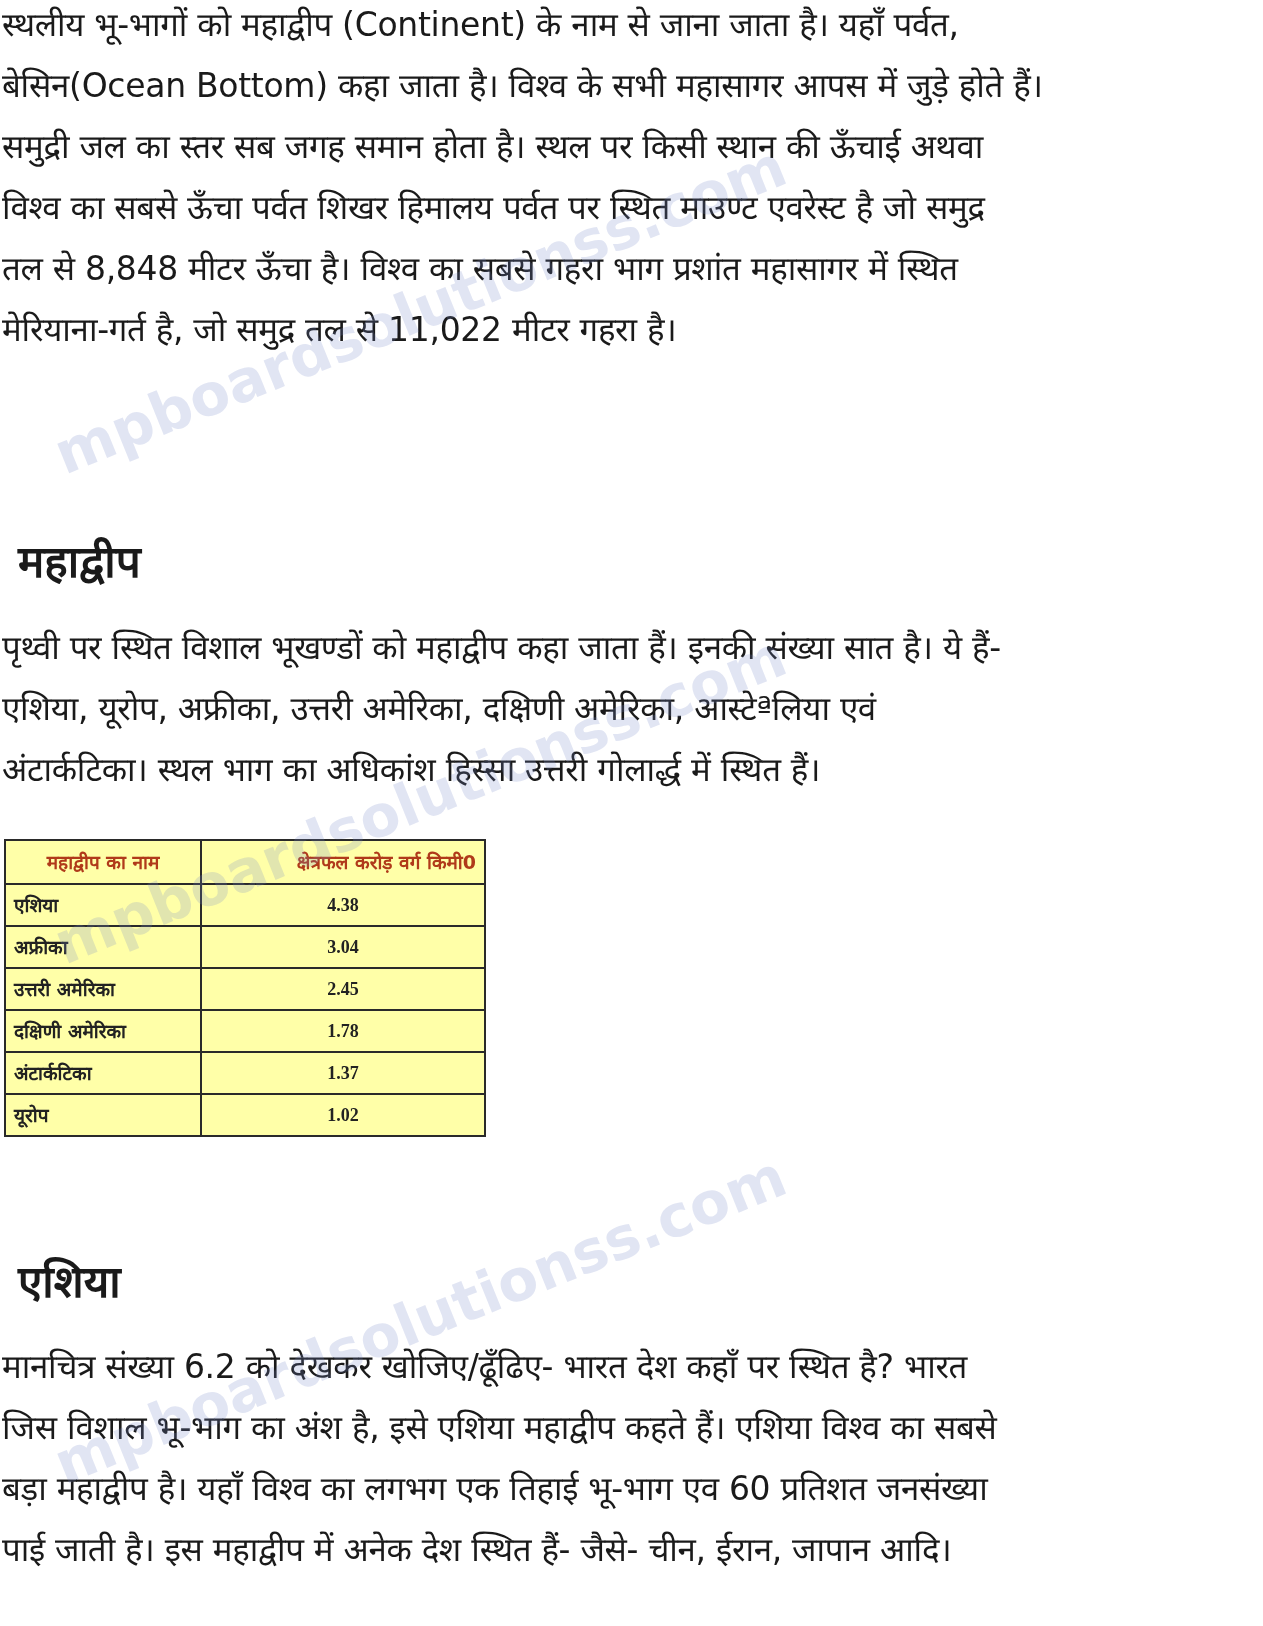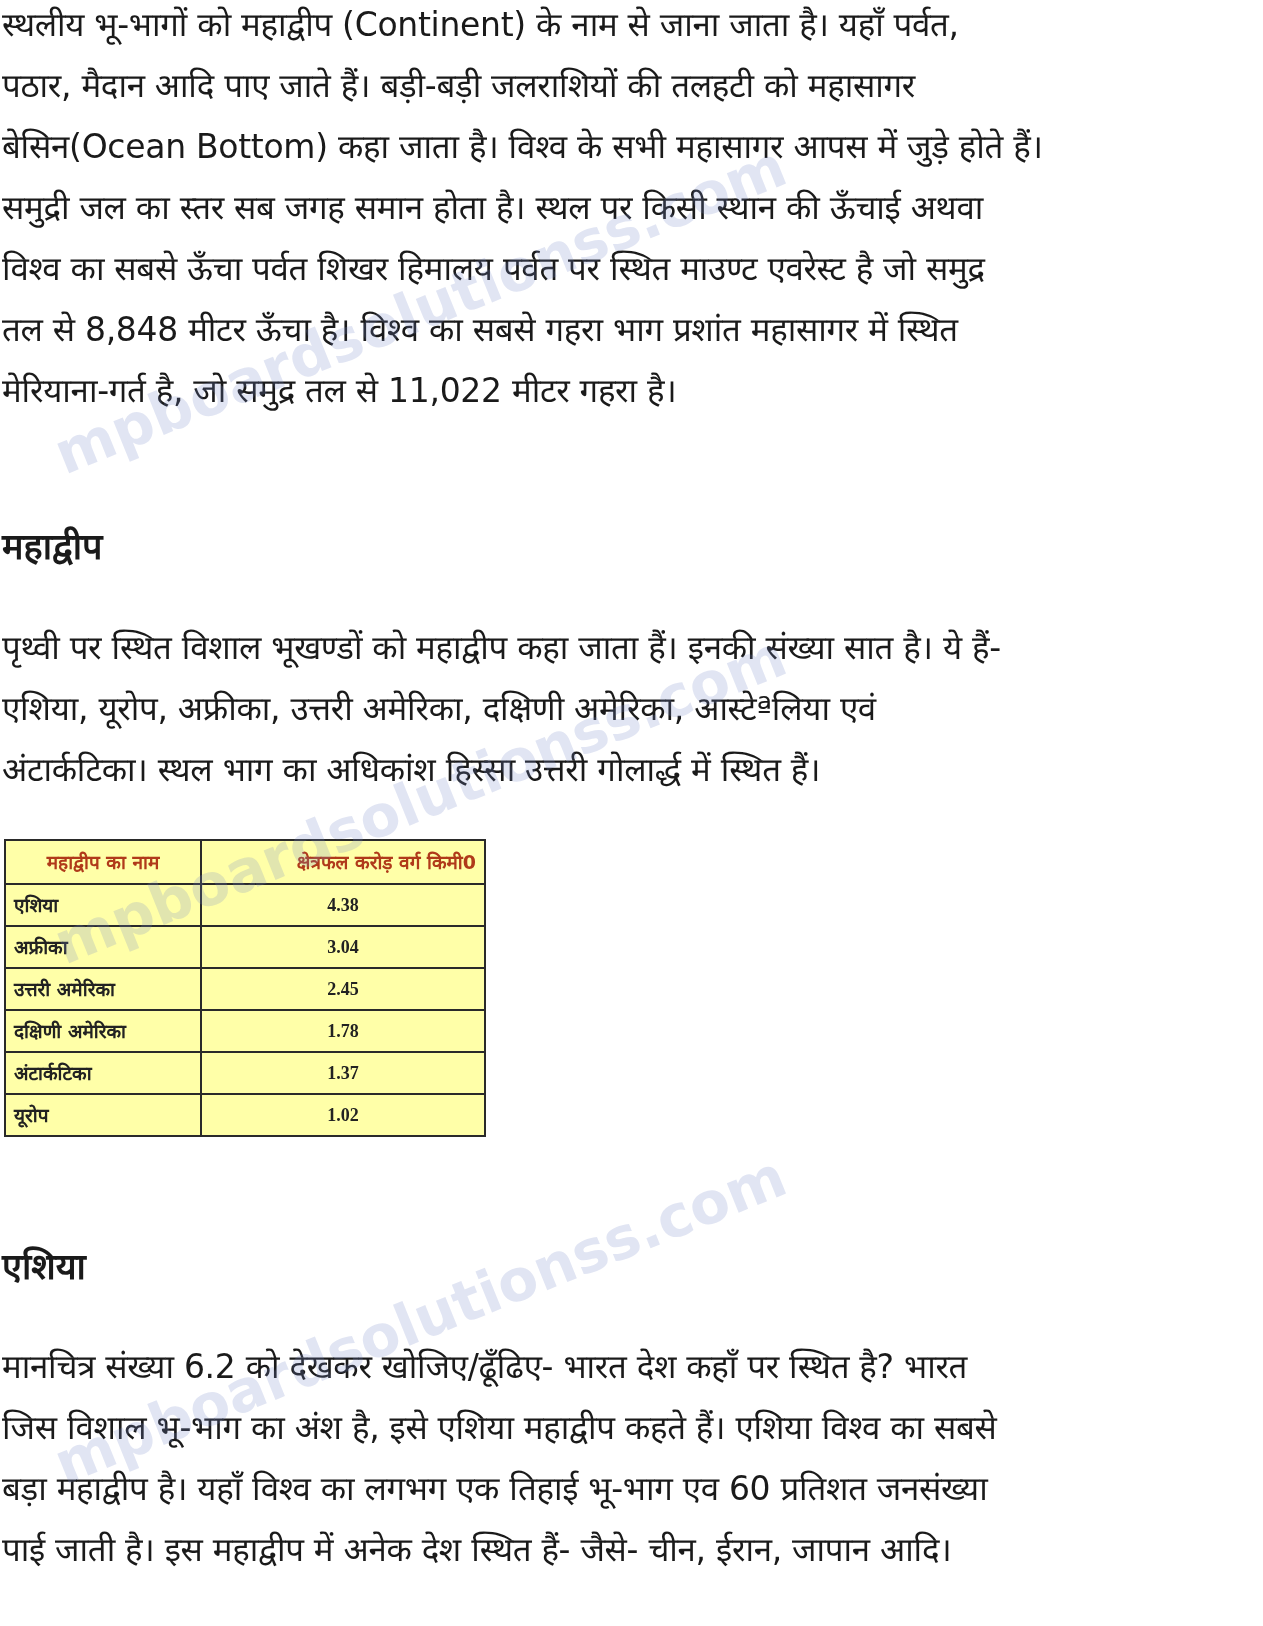--- a/index.html
+++ b/index.html
@@ -10,23 +10,23 @@
   }
   .page { position: absolute; left: 0; top: 0; width: 1263px; }
   .para {
     position: absolute; left: 2px; margin: 0;
     font-size: 33px; line-height: 61px; white-space: nowrap;
     font-family: "DejaVu Sans", "Liberation Sans", sans-serif;
     letter-spacing: -0.3px;
   }
   .para .line { display: block; height: 61px; }
   .heading {
-    position: absolute; left: 2px; margin: 0;
-    font-size: 36px; font-weight: bold; line-height: 50px;
-    font-family: Liberation Sans, sans-serif;
+    position: absolute; left: 2px; margin: 16px;
+    font-size: 44px; font-weight: bold; line-height: 50px;
+    font-family: Liberation Serif, serif;
   }
   table.cont {
     position: absolute; left: 4px; top: 839px;
     border-collapse: collapse; background: #ffffa8;
     font-family: "DejaVu Sans", "Liberation Sans", sans-serif;
   }
   table.cont td, table.cont th {
     border: 2px solid #2a2a2a; height: 40px; padding: 0 8px;
     font-size: 19px; font-weight: bold; color: #222;
   }
@@ -40,21 +40,20 @@
     transform-origin: left bottom; pointer-events: none;
   }
 </style>
 </head>
 <body>
 
 <div class="page">
 
   <div class="para" style="top:-6px;">
     <span class="line">स्थलीय भू-भागों को महाद्वीप (Continent)  के नाम से जाना जाता है। यहाँ पर्वत,</span>
-    <span class="line">पठार, मैदान आदि पाए जाते हैं। बड़ी-बड़ी जलराशियों की तलहटी को महासागर</span>
     <span class="line">बेसिन(Ocean Bottom) कहा जाता है। विश्व के सभी महासागर आपस में जुड़े होते हैं।</span>
     <span class="line">समुद्री जल का स्तर सब जगह समान होता है। स्थल पर किसी स्थान की ऊँचाई अथवा</span>
     <span class="line">विश्व का सबसे ऊँचा पर्वत शिखर हिमालय पर्वत पर स्थित माउण्ट एवरेस्ट है जो समुद्र</span>
     <span class="line">तल से 8,848 मीटर ऊँचा है। विश्व का सबसे गहरा भाग प्रशांत महासागर में स्थित</span>
     <span class="line">मेरियाना-गर्त है, जो समुद्र तल से 11,022 मीटर गहरा है।</span>
   </div>
 
   <h2 class="heading" style="top:522px;">महाद्वीप</h2>
   <div class="para" style="top:617px;">
     <span class="line">पृथ्वी पर स्थित विशाल भूखण्डों को महाद्वीप कहा जाता हैं। इनकी संख्या सात है। ये हैं-</span>

